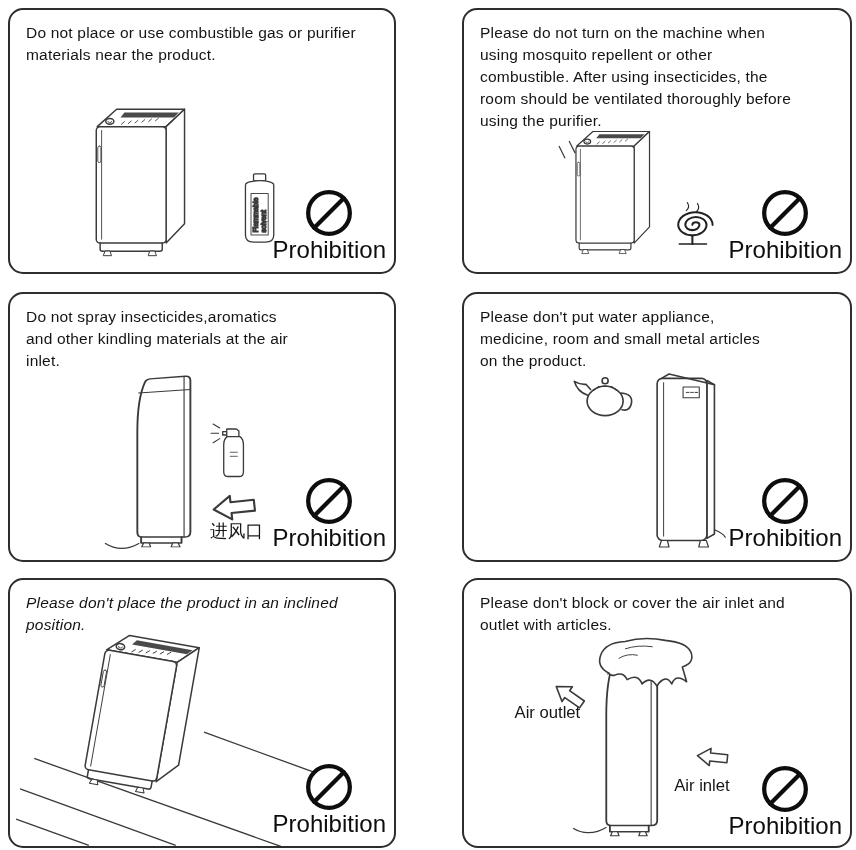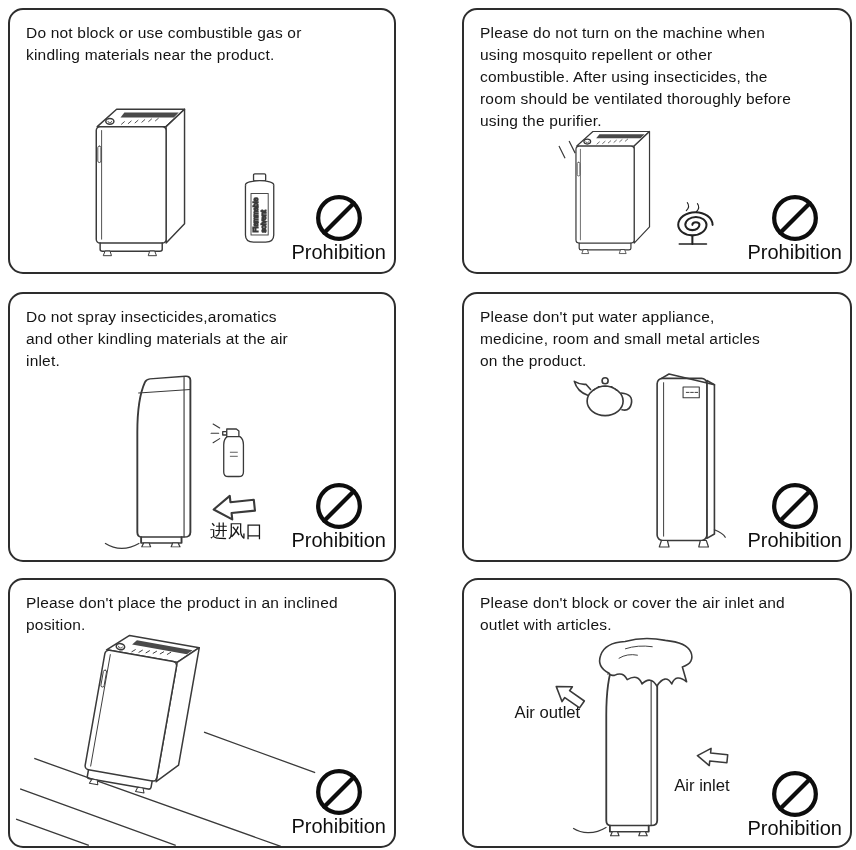--- a/index.html
+++ b/index.html
@@ -10,29 +10,29 @@
   .page{position:absolute;inset:0;}
   .panel{
     position:absolute;background:#fff;border:2px solid #2d2d2d;border-radius:15px;
     overflow:hidden;
   }
   .panel-text{
     position:relative;z-index:2;margin:0;padding:12px 14px 0 16px;
     font-size:15.5px;line-height:22px;letter-spacing:0.2px;color:#141414;
   }
   .t1{max-width:332px;} .t2{max-width:312px;} .t3{max-width:278px;}
-  .t4{max-width:302px;} .t5{max-width:312px;} .t6{max-width:317px;}
+  .t4{max-width:302px;} .t5{max-width:312px;font-style:italic;} .t6{max-width:317px;}
   .scene{position:absolute;left:0;top:0;width:100%;height:100%;z-index:1;}
   .scene text{font-family:"Liberation Sans", sans-serif;fill:#161616;}
   .prohibition{
     position:absolute;z-index:3;right:8px;bottom:8px;
     display:flex;flex-direction:column;align-items:center;
   }
   .prohibition svg{display:block;}
-  .prohibition-label{font-size:20px;color:#0d0d0d;margin-top:-2px;white-space:nowrap;}
+  .prohibition-label{font-size:24px;color:#0d0d0d;margin-top:-2px;white-space:nowrap;}
 </style>
 </head>
 <body>
 
 <svg width="0" height="0" style="position:absolute" aria-hidden="true">
   <defs>
     <g id="purifier-front" stroke="#3a3a3a" stroke-width="1.5" fill="#ffffff" stroke-linejoin="round" stroke-linecap="round">
       <path d="M17 30 L37 12 L107 12 L88 30 Z"></path>
       <path d="M45 15.5 L101 15.5 L96 20.5 L41 20.5 Z" fill="#4a4a4a" stroke="none"></path>
       <path d="M88 30 L107 12 L107 130 L88 150 Z"></path>
@@ -61,21 +61,21 @@
 
     <g id="arrow-left" stroke="#3a3a3a" stroke-width="1.4" fill="#ffffff" stroke-linejoin="round">
       <path d="M2 10 L13.5 2.2 L13.5 6.4 L29 6.4 L29 13.6 L13.5 13.6 L13.5 17.8 Z"></path>
     </g>
   </defs>
 </svg>
 
 <div class="page">
 
   <section class="panel" style="left:8px;top:8px;width:384px;height:262px;">
-    <p class="panel-text t1">Do not block or use combustible gas or kindling materials near the product.</p>
+    <p class="panel-text t1">Do not place or use combustible gas or purifier materials near the product.</p>
     <svg class="scene" viewBox="0 0 380 258">
       <use href="#purifier-front" transform="translate(70,86) scale(0.96)"></use>
       <g transform="translate(218,160)" stroke="#3a3a3a" stroke-width="1.3" fill="#ffffff">
         <rect x="23" y="1.5" width="12" height="7" rx="1.2"></rect>
         <ellipse cx="29" cy="12.5" rx="14" ry="4.2"></ellipse>
         <path d="M15 13 V62 q0 7 8 7 h12 q8 0 8 -7 V13" fill="#ffffff"></path>
         <rect x="20.5" y="21" width="17" height="41" stroke-width="0.9"></rect>
         <text font-size="7" transform="translate(27 59.5) rotate(-90)">Flammable</text>
         <text font-size="7" transform="translate(35.5 59.5) rotate(-90)">solvent</text>
       </g>

